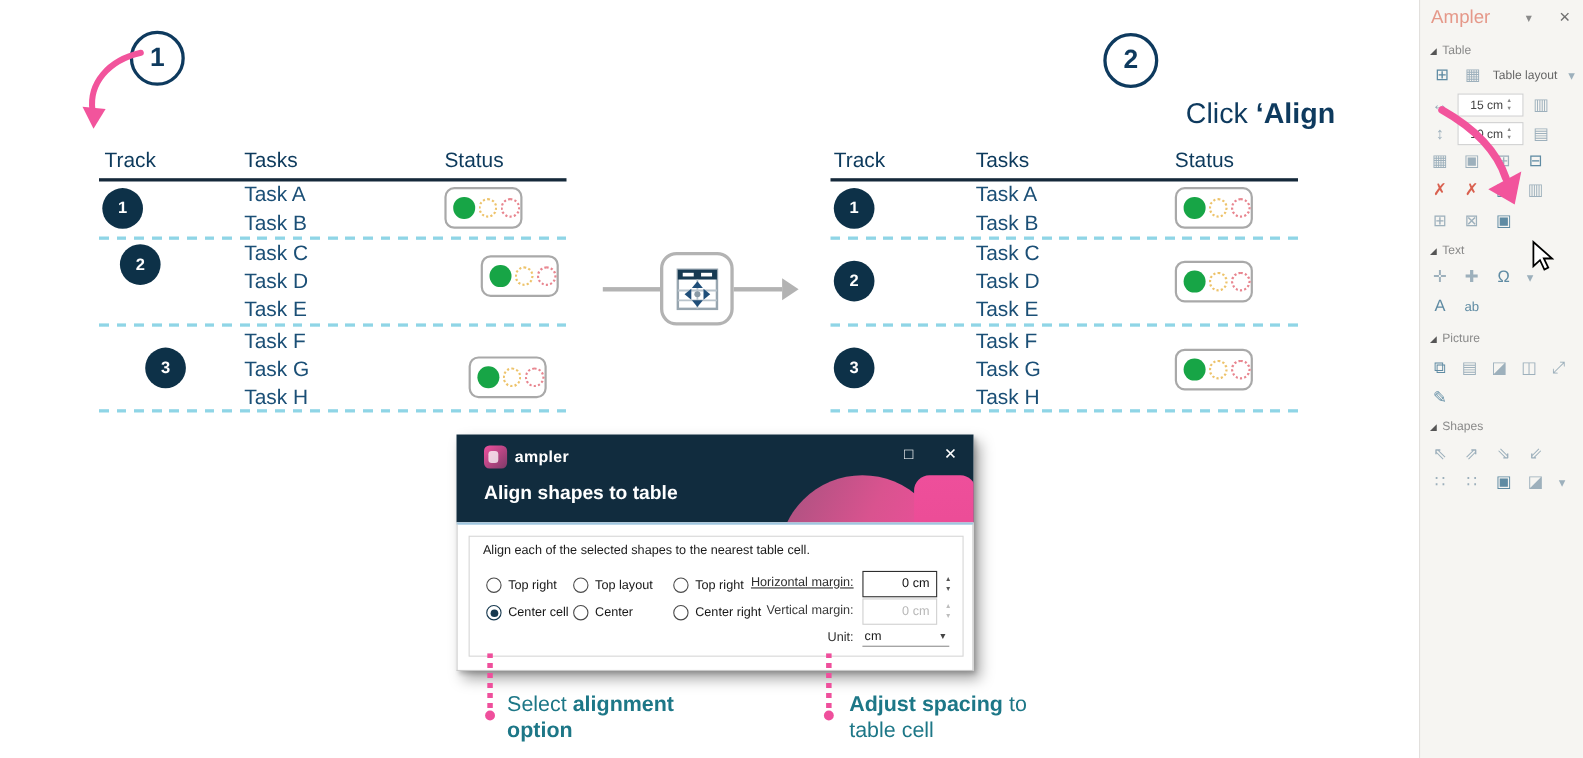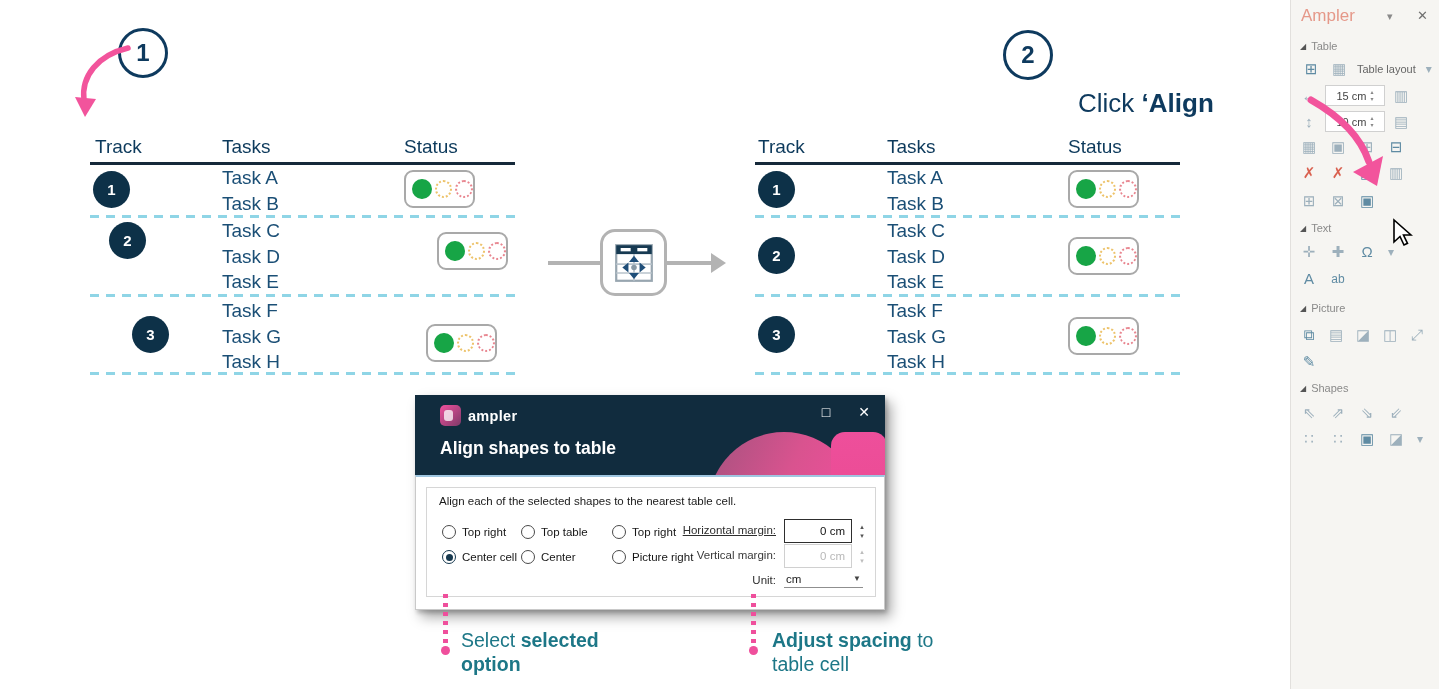--- a/index.html
+++ b/index.html
@@ -244,39 +244,39 @@
       <div class="groupbox">
         <div class="gb-desc">Align each of the selected shapes to the nearest table cell.</div>
 
         <div class="radio-row" style="top:36px;">
           <span class="rcol c1">
               <span class="radio"></span>
               <span class="rlabel">Top right</span>
             </span>
           <span class="rcol c2">
               <span class="radio"></span>
-              <span class="rlabel">Top table</span>
+              <span class="rlabel">Top layout</span>
             </span>
           <span class="rcol">
               <span class="radio"></span>
               <span class="rlabel">Top right</span>
             </span>
         </div>
         <div class="radio-row" style="top:61px;">
           <span class="rcol c1">
               <span class="radio sel"></span>
               <span class="rlabel">Center cell</span>
             </span>
           <span class="rcol c2">
               <span class="radio"></span>
               <span class="rlabel">Center</span>
             </span>
           <span class="rcol">
               <span class="radio"></span>
-              <span class="rlabel">Picture right</span>
+              <span class="rlabel">Center right</span>
             </span>
         </div>
 
         <span class="mlabel" style="left:219px; top:36px;text-decoration:underline;">Horizontal margin:</span>
         <div class="numbox" style="top:31px;">
             <span>0 cm</span>
           </div>
         <div class="spin" style="top:31px;">
             <span>▴</span>
             <span>▾</span>
@@ -296,21 +296,21 @@
           <span>cm</span>
           <span class="unit-arrow">▼</span>
         </div>
       </div>
     </div>
   </div>
 
   <div class="dotline abs" style="left:443px; top:594px; height:50px;"></div>
   <div class="dotend abs" style="left:441px; top:646px;"></div>
   <div class="note abs" style="left:461px; top:628px;">
-    <span>Select </span><span class="b">selected</span><br>
+    <span>Select </span><span class="b">alignment</span><br>
     <span class="b">option</span>
   </div>
 
   <div class="dotline abs" style="left:751px; top:594px; height:50px;"></div>
   <div class="dotend abs" style="left:749px; top:646px;"></div>
   <div class="note abs" style="left:772px; top:628px;">
     <span class="b">Adjust spacing</span><span> to</span><br>
     <span>table cell</span>
   </div>
 

